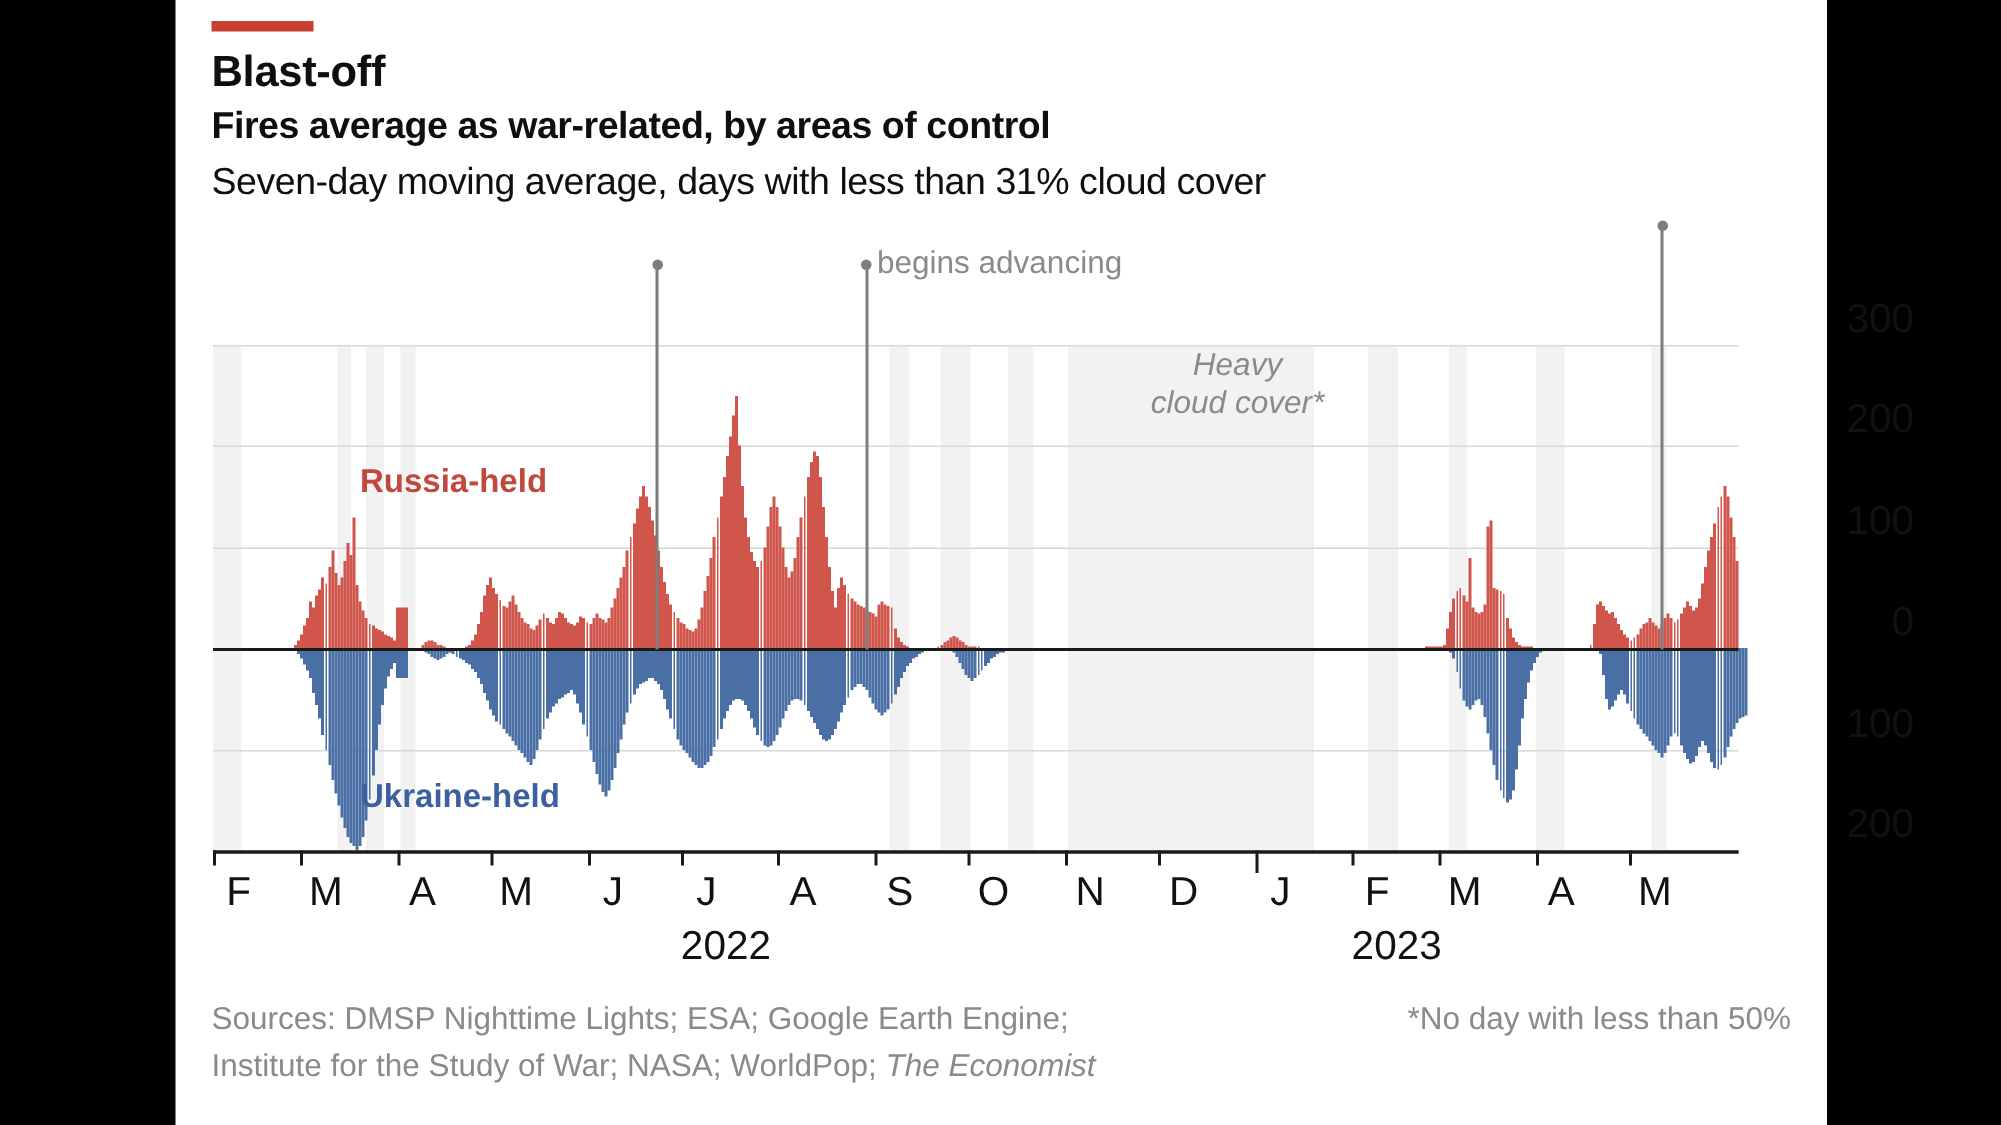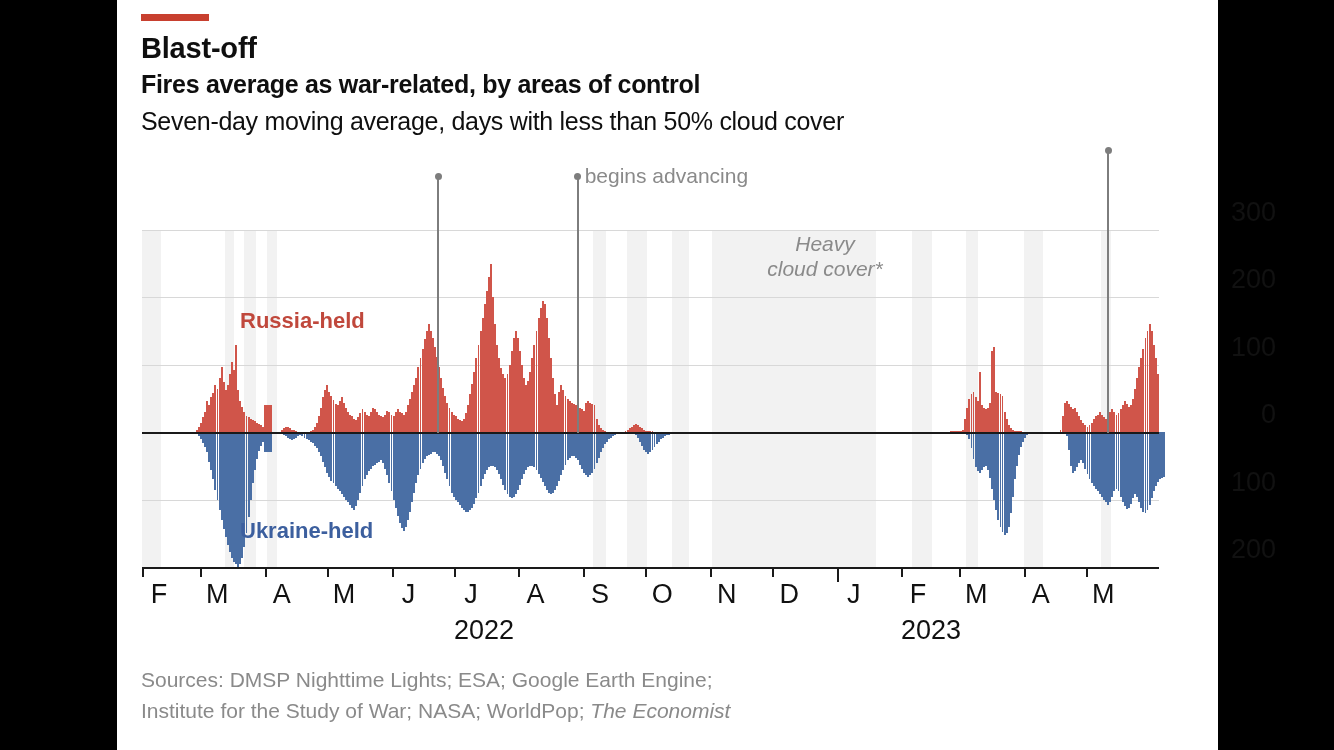--- a/index.html
+++ b/index.html
@@ -50,21 +50,21 @@
 </style>
 </head>
 <body>
 
 <div id="stage">
   <div id="card">
 
     <div class="rule"></div>
     <div class="title">Blast-off</div>
     <div class="sub1">Fires average as war-related, by areas of control</div>
-    <div class="sub2">Seven-day moving average, days with less than 50% cloud cover</div>
+    <div class="sub2">Seven-day moving average, days with less than 31% cloud cover</div>
 
     <div id="plot">
       <div id="bands">
           <div class="band" style="left: 0px; width: 18.7178px;"></div>
           <div class="band" style="left: 83.1902px; width: 8.31902px;"></div>
           <div class="band" style="left: 101.908px; width: 12.4785px;"></div>
           <div class="band" style="left: 124.785px; width: 10.3988px;"></div>
           <div class="band" style="left: 451.307px; width: 12.4785px;"></div>
           <div class="band" style="left: 484.583px; width: 20.7975px;"></div>
           <div class="band" style="left: 530.337px; width: 16.638px;"></div>
@@ -751,16 +751,17 @@
         <div class="ylab-year" style="left: 341.963px;">2022</div>
         <div class="ylab-year" style="left: 789.11px;">2023</div>
       </div>
 
     <div class="src">
       <div>Sources: DMSP Nighttime Lights; ESA; Google Earth Engine;</div>
       <div><span>Institute for the Study of War; NASA; WorldPop; </span><i>The Economist</i></div>
     </div>
 
     <div class="note">
+      <div>*No day with less than 50%</div>
     </div>
 
   </div>
 </div>
 
 </body></html>

